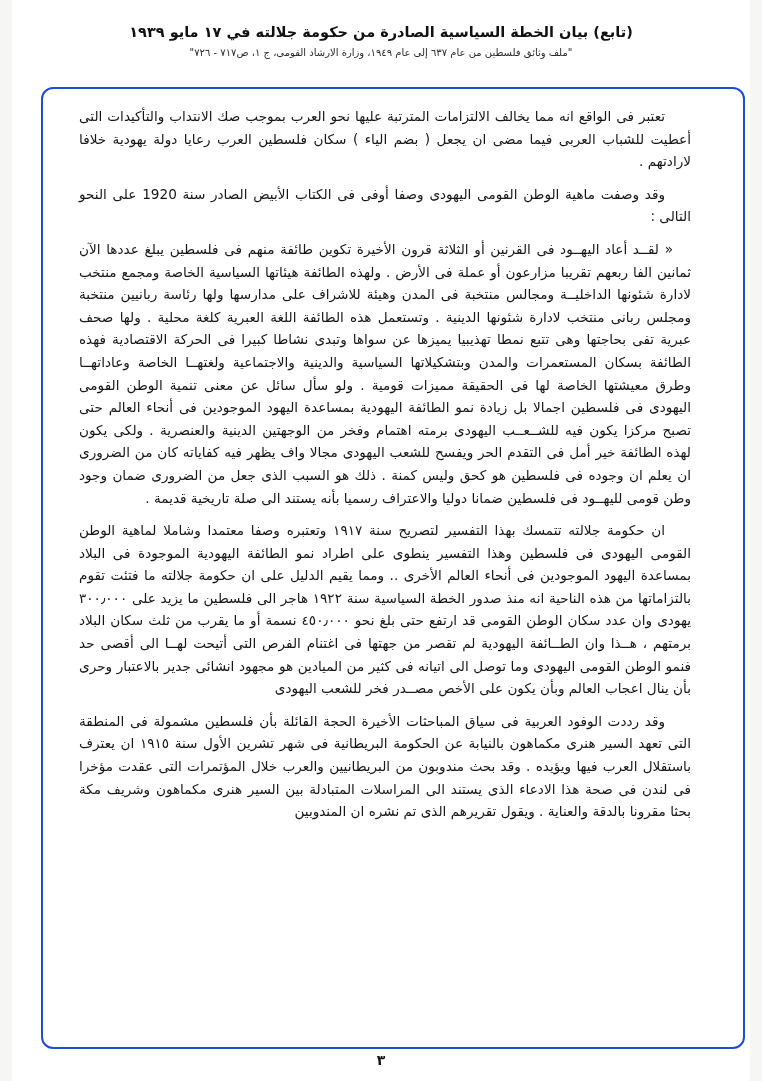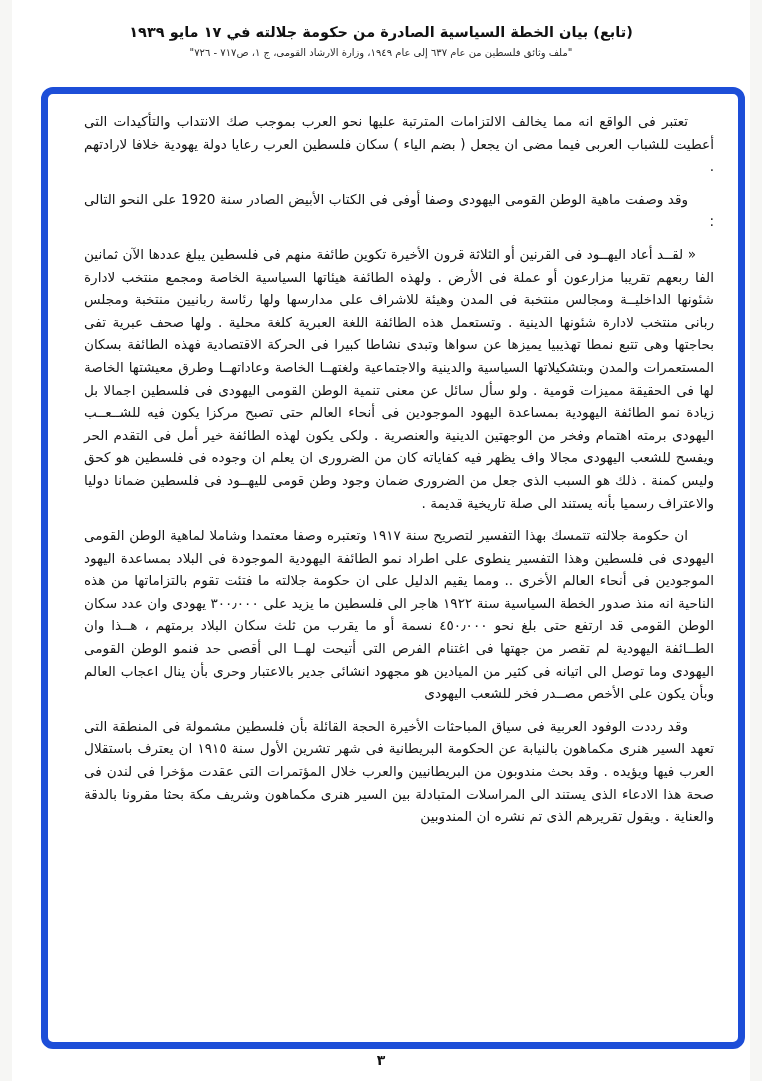--- a/index.html
+++ b/index.html
@@ -35,24 +35,24 @@
     font-size: 10px;
     color: #2a2a2a;
   }
   .green-box {
     position: absolute;
     left: 29px;
     top: 87px;
     width: 704px;
     height: 962px;
     box-sizing: border-box;
-    border: 7px solid #1d4ed8;
+    border: 2px solid #1d4ed8;
     border-radius: 12px;
     background: #ffffff;
-    padding: 16px 24px 10px 36px;
+    padding: 16px 52px 10px 36px;
     overflow: hidden;
   }
   .body-text {
     direction: rtl;
     text-align: justify;
     font-size: 13.6px;
     line-height: 22.6px;
     color: #161616;
   }
   .body-text p {

